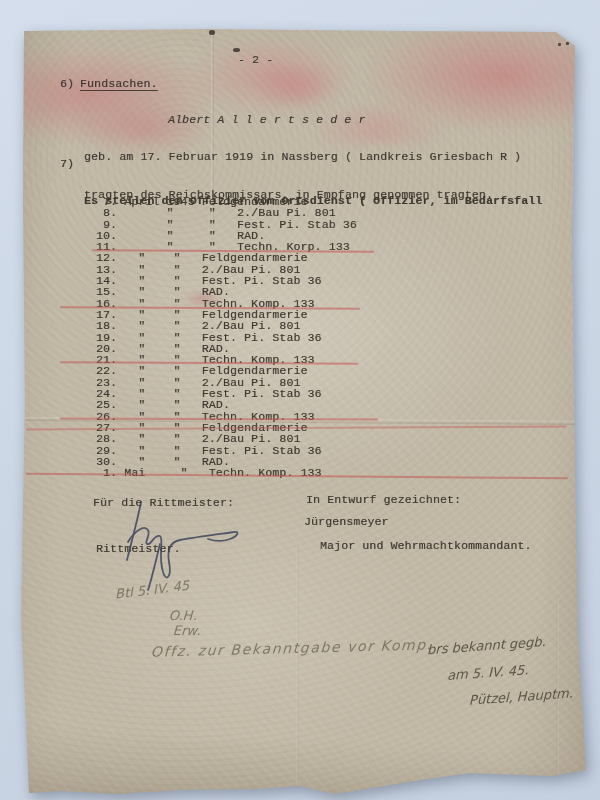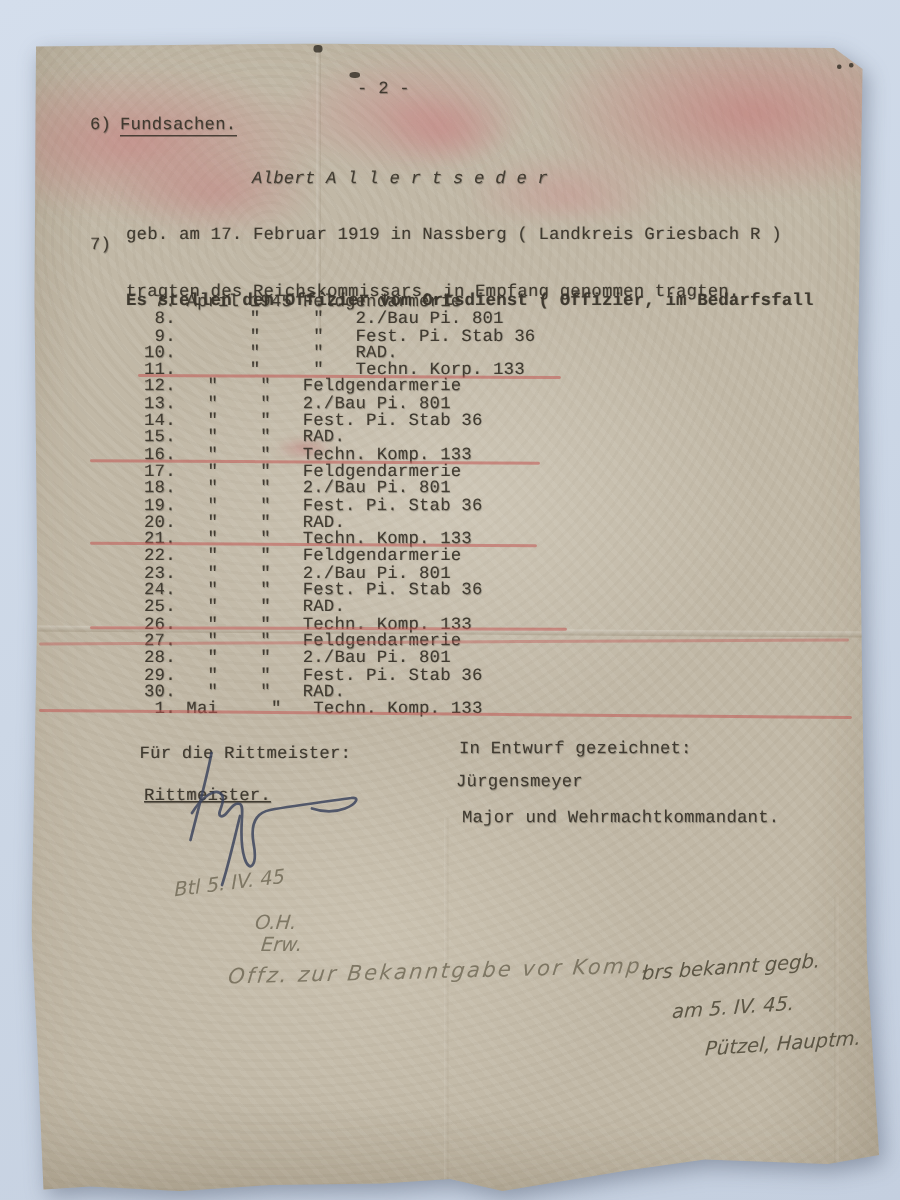--- a/index.html
+++ b/index.html
@@ -104,22 +104,22 @@
       <div class="redline" style="left:92px;top:250px;width:282px;transform:rotate(0.3deg);"></div>
       <div class="redline" style="left:60px;top:307px;width:300px;transform:rotate(0.3deg);"></div>
       <div class="redline" style="left:60px;top:362px;width:298px;transform:rotate(0.3deg);"></div>
       <div class="redline" style="left:60px;top:418px;width:318px;transform:rotate(0.2deg);"></div>
       <div class="redline" style="left:26px;top:427px;width:540px;opacity:.75;transform:rotate(-0.3deg);"></div>
       <div class="redline" style="left:26px;top:475px;width:542px;transform:rotate(0.5deg);"></div>
 
       <div class="typed" style="left:93px;top:496px;">Für die Rittmeister:</div>
       <div class="typed" style="left:274px;top:493px;margin-left:32px;">In Entwurf gezeichnet:</div>
       <div class="typed" style="left:304px;top:515px;">Jürgensmeyer</div>
-      <div class="typed" style="left:96px;top:524px;text-decoration:underline;">Rittmeister.</div>
-      <div class="typed" style="left:260px;top:539px;padding-left:48px;">Major und Wehrmachtkommandant.</div>
+      <div class="typed" style="left:96px;top:542px;">Rittmeister.</div>
+      <div class="typed" style="left:272px;top:539px;padding-left:48px;">Major und Wehrmachtkommandant.</div>
 
       <svg class="sig" style="left:108px;top:496px;" width="150" height="100" viewBox="0 0 150 100">
         <g fill="none" stroke="#39425c" stroke-width="1.8" stroke-linecap="round" opacity="0.82">
           <path d="M33,6 C30,22 24,44 19,64"></path>
           <path d="M20,46 C26,36 36,28 40,34 C43,39 36,46 39,48 C43,50 46,38 52,40 C56,42 50,60 55,76 C58,86 64,82 61,66 C59,54 62,46 72,44 C88,41 112,38 126,36 C132,35 130,40 122,43 C114,46 106,45 100,43"></path>
           <path d="M52,48 C48,64 44,82 40,94"></path>
         </g>
       </svg>
 
       <div class="hand" style="left:116px;top:582px;font-size:13px;transform:rotate(-7deg) skewX(-6deg);">Btl 5. IV. 45</div>

